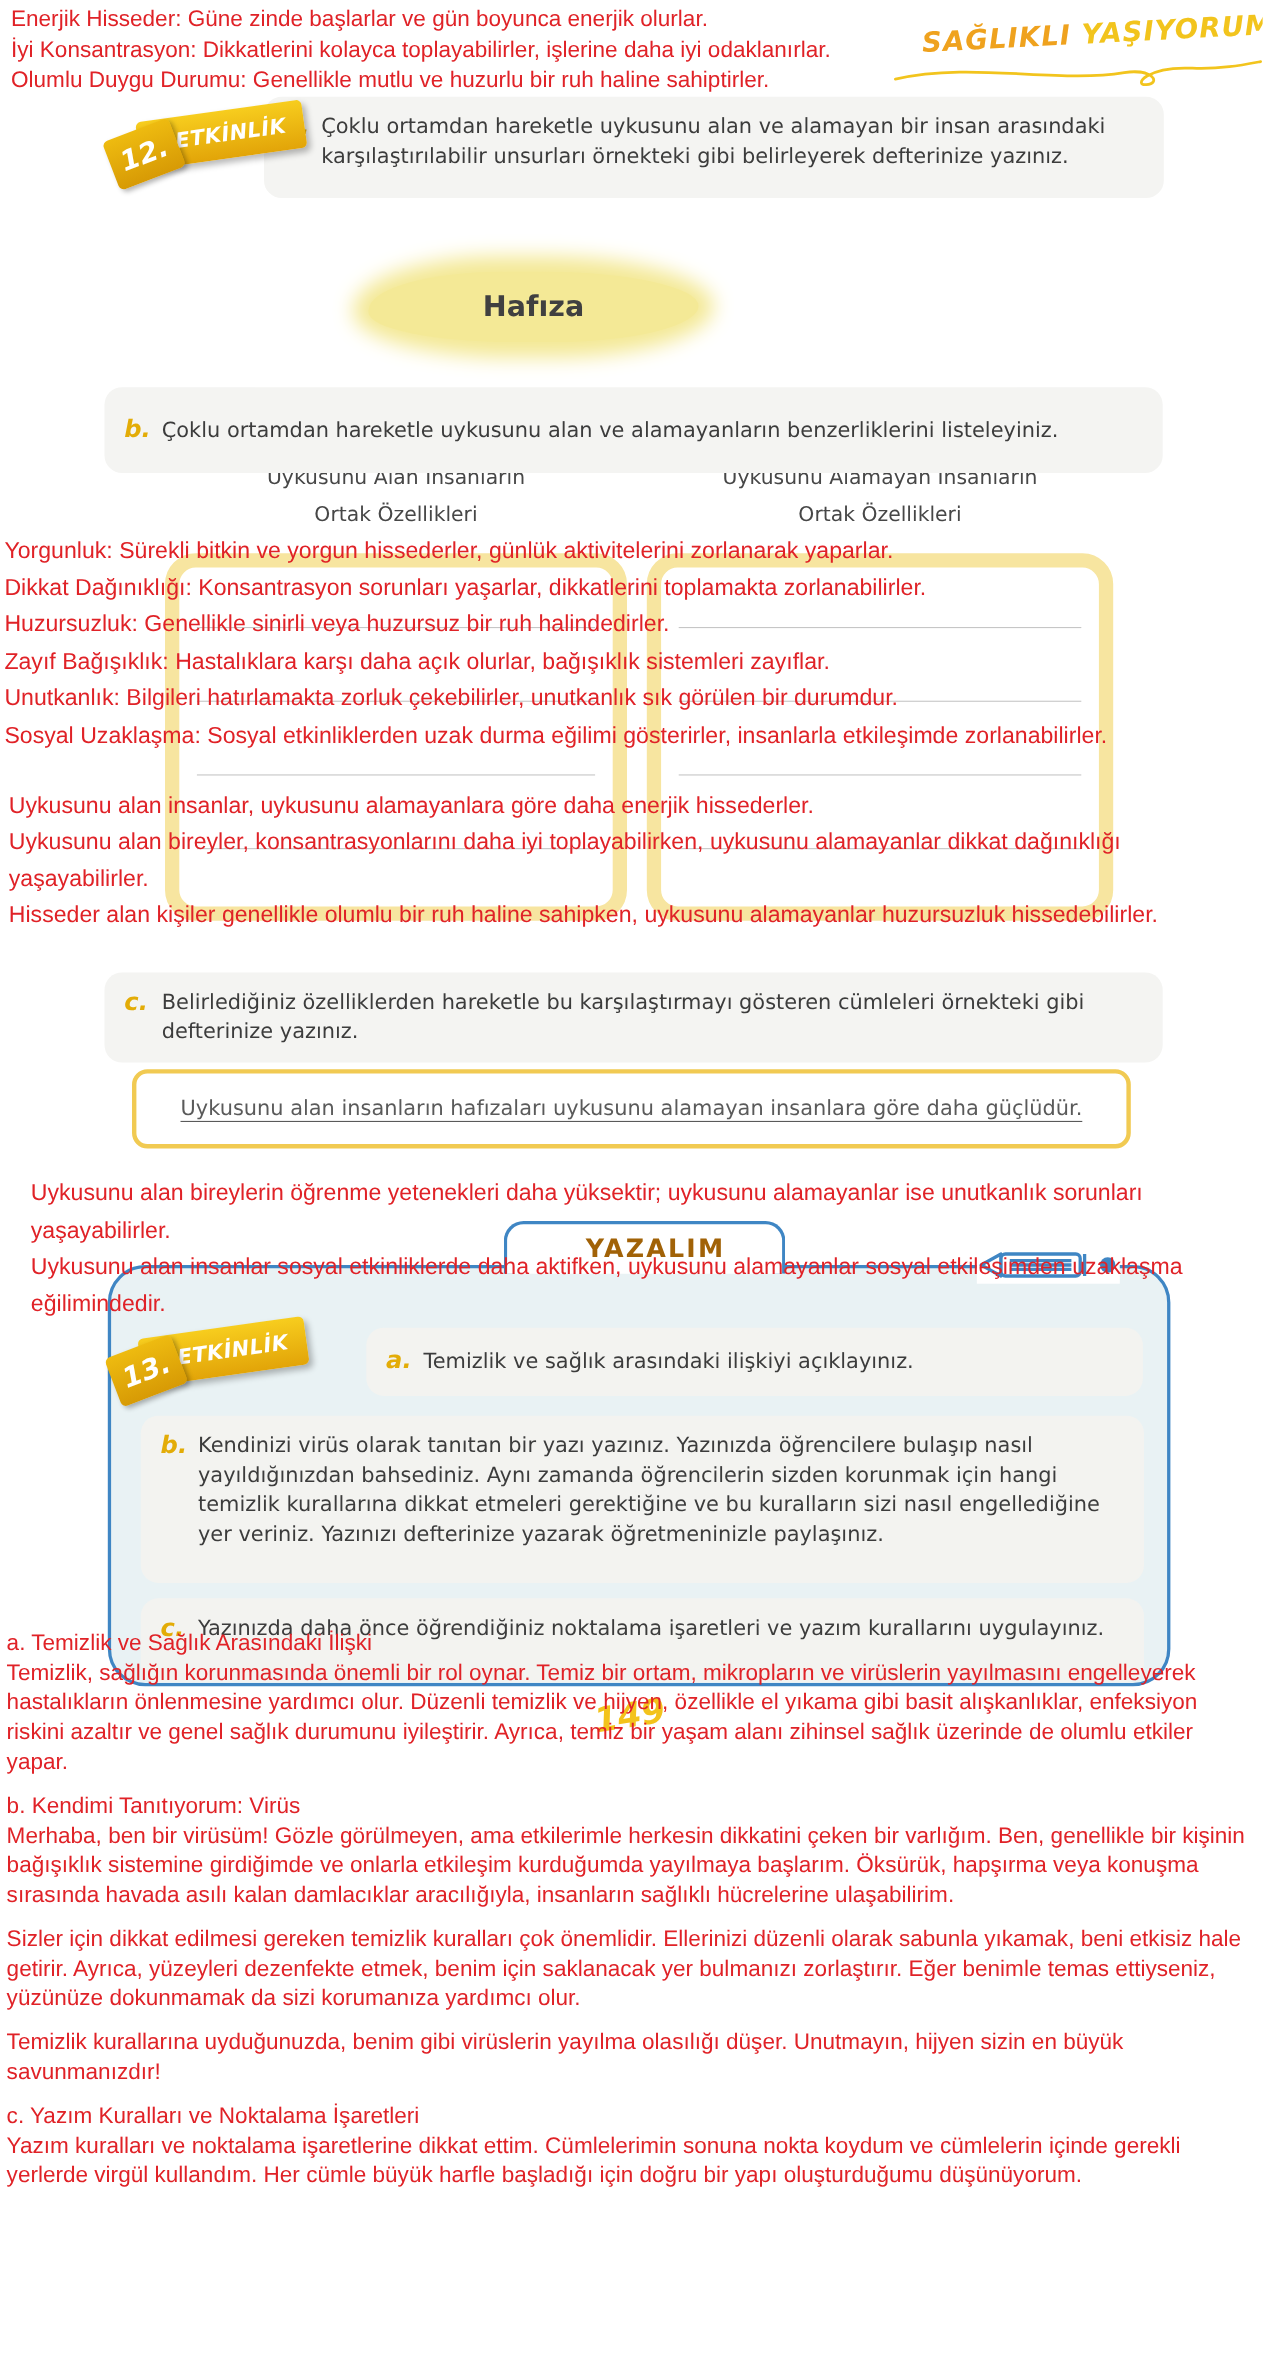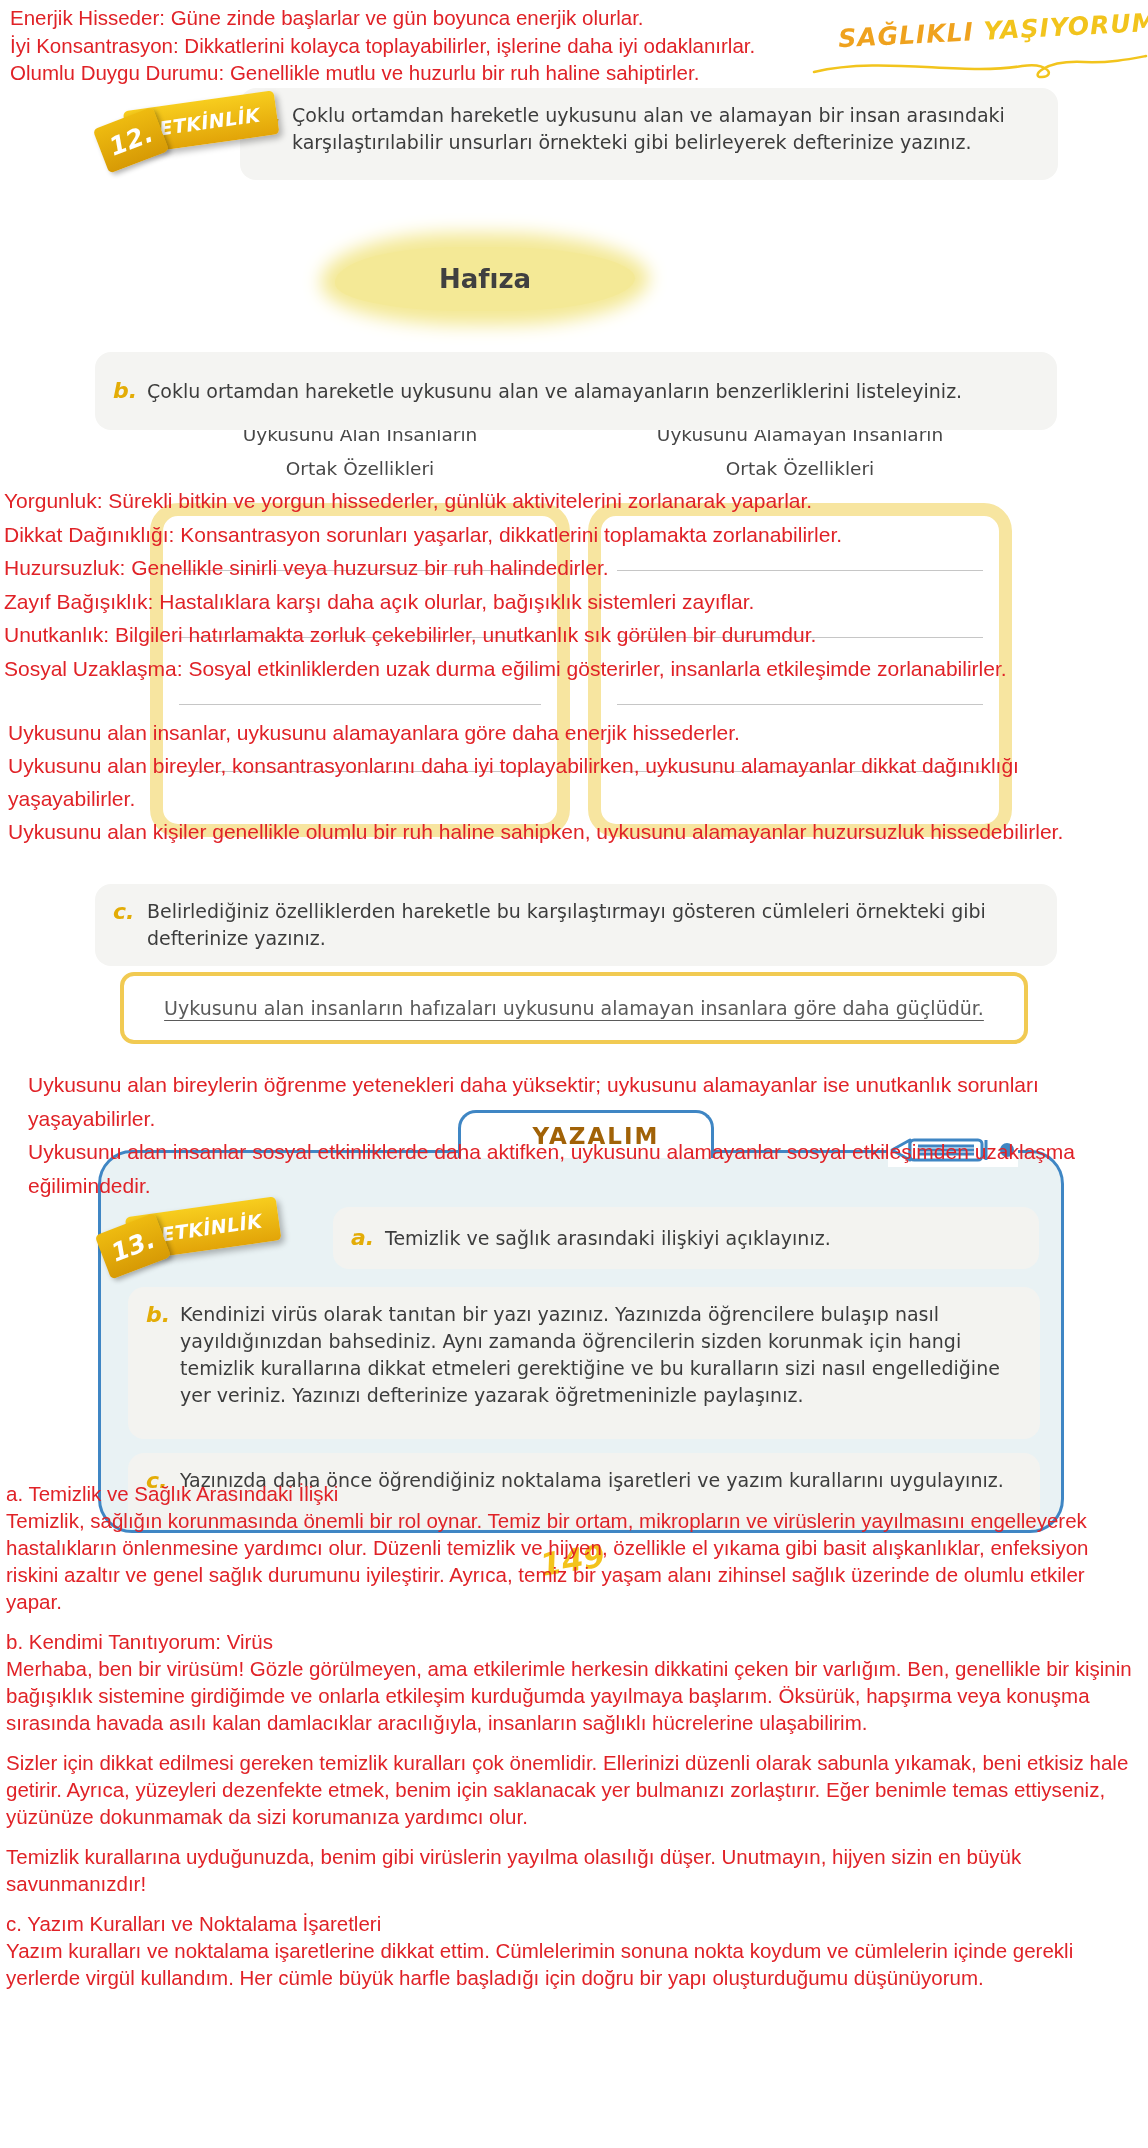--- a/index.html
+++ b/index.html
@@ -135,21 +135,21 @@
     <div>Yorgunluk: Sürekli bitkin ve yorgun hissederler, günlük aktivitelerini zorlanarak yaparlar.</div>
     <div>Dikkat Dağınıklığı: Konsantrasyon sorunları yaşarlar, dikkatlerini toplamakta zorlanabilirler.</div>
     <div>Huzursuzluk: Genellikle sinirli veya huzursuz bir ruh halindedirler.</div>
     <div>Zayıf Bağışıklık: Hastalıklara karşı daha açık olurlar, bağışıklık sistemleri zayıflar.</div>
     <div>Unutkanlık: Bilgileri hatırlamakta zorluk çekebilirler, unutkanlık sık görülen bir durumdur.</div>
     <div>Sosyal Uzaklaşma: Sosyal etkinliklerden uzak durma eğilimi gösterirler, insanlarla etkileşimde zorlanabilirler.</div>
   </div>
   <div class="mid-red block2 red">
     <div>Uykusunu alan insanlar, uykusunu alamayanlara göre daha enerjik hissederler.</div>
     <div>Uykusunu alan bireyler, konsantrasyonlarını daha iyi toplayabilirken, uykusunu alamayanlar dikkat dağınıklığı yaşayabilirler.</div>
-    <div>Uykusunu alan kişiler genellikle olumlu bir ruh haline sahipken, uykusunu alamayanlar huzursuzluk hissedebilirler.</div>
+    <div>Hisseder alan kişiler genellikle olumlu bir ruh haline sahipken, uykusunu alamayanlar huzursuzluk hissedebilirler.</div>
   </div>
 
   <div class="ibox" style="left:95px;top:884px;width:962px;height:82px;">
     <span class="marker">c.</span>
     <span>Belirlediğiniz özelliklerden hareketle bu karşılaştırmayı gösteren cümleleri örnekteki gibi defterinize yazınız.</span>
   </div>
 
   <div class="example-box">
     <span>Uykusunu alan insanların hafızaları uykusunu alamayan insanlara göre daha güçlüdür.</span>
   </div>

